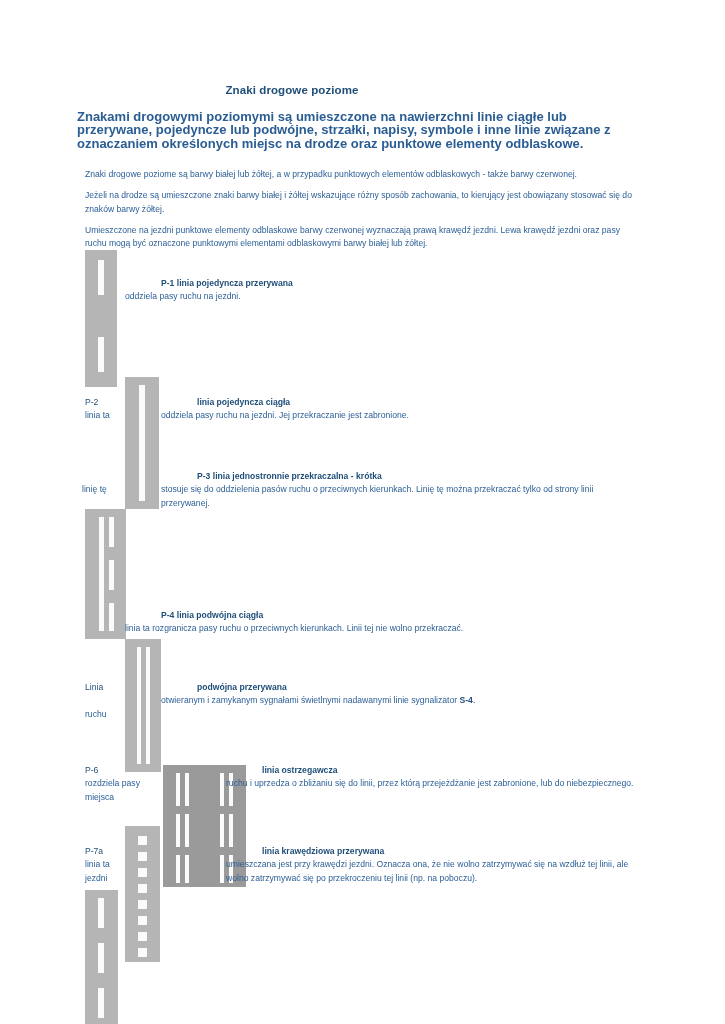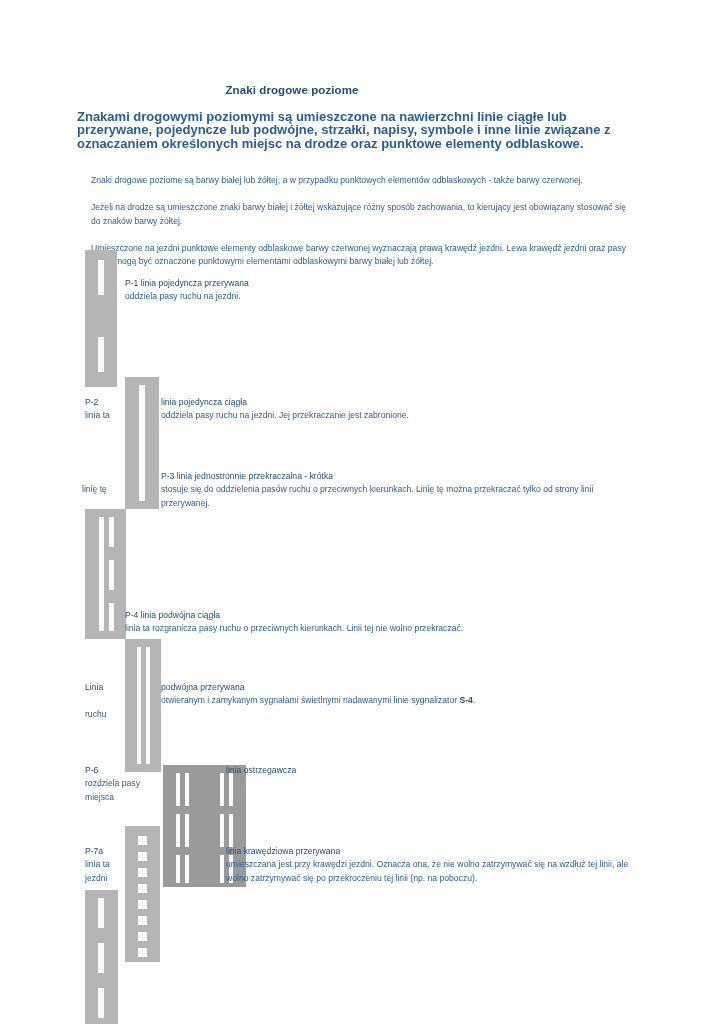--- a/index.html
+++ b/index.html
@@ -47,41 +47,42 @@
 
   .intro-normal {
     position: absolute;
     left: 77px;
     top: 160px;
     width: 572px;
     font-size: 8.6px;
     line-height: 13.3px;
     color: #2d6097;
   }
-  .intro-normal p { margin: 14px; }
+  .intro-normal p { margin: 8px; }
 
   
   .left-col {
     position: absolute;
     font-size: 8.6px;
     line-height: 13.3px;
     color: #2d6097;
     white-space: pre-line;
   }
   .left-col b { font-weight: normal; color: #1f4e79; }
 
   .right-col {
     position: absolute;
     font-size: 8.6px;
     line-height: 13.3px;
     color: #2d6097;
   }
   .right-col .hd {
-    font-weight: normal;
+    font-weight: bold;
     color: #1f4e79;
+    margin-left: 36px;
   }
   .right-col .bd { display: block; }
   .right-col b { font-weight: bold; color: #1f4e79; }
 
   
   .road {
     position: absolute;
     background: #b5b5b5;
   }
   .road.dark { background: #9a9a9a; }
@@ -163,20 +164,21 @@
     <div class="mark" style="left:66px; top:49px; width:4px; height:33px;"></div>
 
     <div class="mark" style="left:13px; top:90px; width:4px; height:28px;"></div>
     <div class="mark" style="left:22px; top:90px; width:4px; height:28px;"></div>
     <div class="mark" style="left:57px; top:90px; width:4px; height:28px;"></div>
     <div class="mark" style="left:66px; top:90px; width:4px; height:28px;"></div>
   </div>
   <div class="left-col" style="left:85px; top:764px; width:80px;"><b>P-6</b><br><span>rozdziela pasy</span><br><span>miejsca</span></div>
   <div class="right-col" style="left:226px; top:764px; width:415px;">
     <span class="hd">linia ostrzegawcza</span>
+    <span class="bd">ruchu i uprzedza o zbliżaniu się do linii, przez którą przejeżdżanie jest zabronione, lub do niebezpiecznego.</span>
   </div>
 
   <div class="road" style="left:125px; top:826px; width:35px; height:136px;">
     <div class="mark" style="left:13px; top:10px;  width:9px; height:9px;"></div>
     <div class="mark" style="left:13px; top:26px;  width:9px; height:9px;"></div>
     <div class="mark" style="left:13px; top:42px;  width:9px; height:9px;"></div>
     <div class="mark" style="left:13px; top:58px;  width:9px; height:9px;"></div>
     <div class="mark" style="left:13px; top:74px;  width:9px; height:9px;"></div>
     <div class="mark" style="left:13px; top:90px;  width:9px; height:9px;"></div>
     <div class="mark" style="left:13px; top:106px; width:9px; height:9px;"></div>

